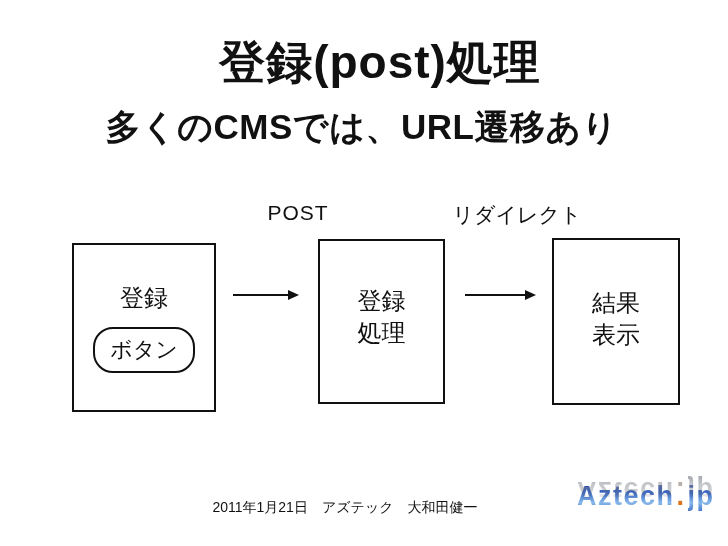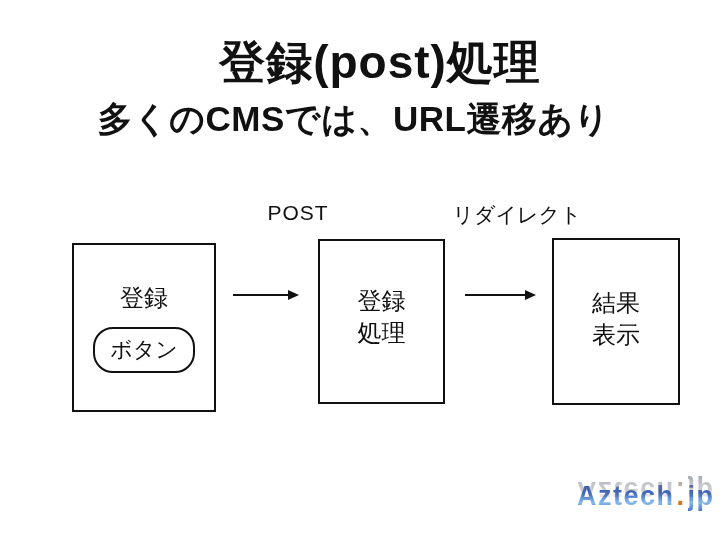--- a/index.html
+++ b/index.html
@@ -26,21 +26,21 @@
     font-size: 46px;
     font-weight: 600;
     letter-spacing: 1px;
     color: #111111;
   }
   .slide-subtitle {
     position: absolute;
     top: 96px;
     left: 50%;
     transform: translateX(-52%);
-    margin: 0;
+    margin: 8px;
     white-space: nowrap;
     text-align: center;
     font-size: 35px;
     font-weight: 600;
     letter-spacing: 0.5px;
     color: #111111;
   }
   .arrow-label {
     position: absolute;
     top: 201px;
@@ -157,19 +157,20 @@
   <svg class="flow-arrow" style="left:465px; top:288px;" width="71" height="14" viewBox="0 0 71 14">
     <line x1="0" y1="7" x2="60" y2="7" stroke="#111111" stroke-width="2"></line>
     <polygon points="60,2 71,7 60,12" fill="#111111"></polygon>
   </svg>
 
   <div class="dbox result-box">
     <div class="box-line">結果</div>
     <div class="box-line">表示</div>
   </div>
 
+  <div class="slide-footer">2011年1月21日　アズテック　大和田健一</div>
 
   <div class="logo">
     <div class="logo-text"><span class="logo-word">Aztech</span><span class="logo-dot">.</span><span class="logo-tld">jp</span></div>
     <div class="logo-text logo-reflection"><span class="logo-word">Aztech</span><span class="logo-dot">.</span><span class="logo-tld">jp</span></div>
   </div>
 
 </div>
 
 </body></html>

